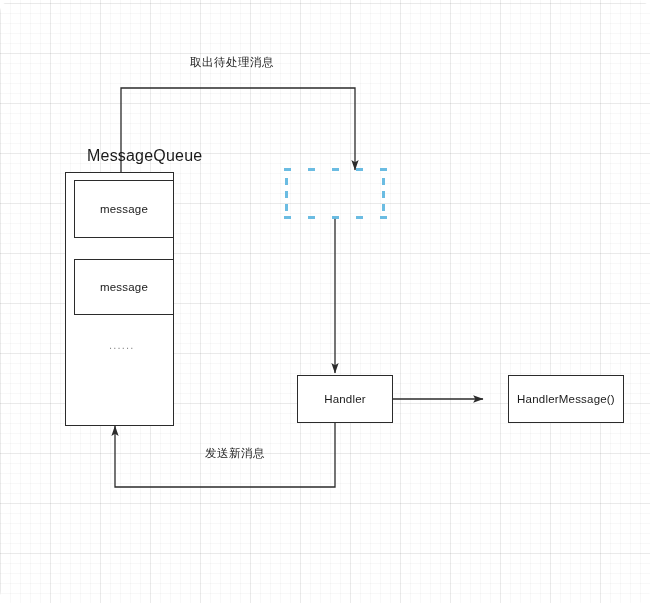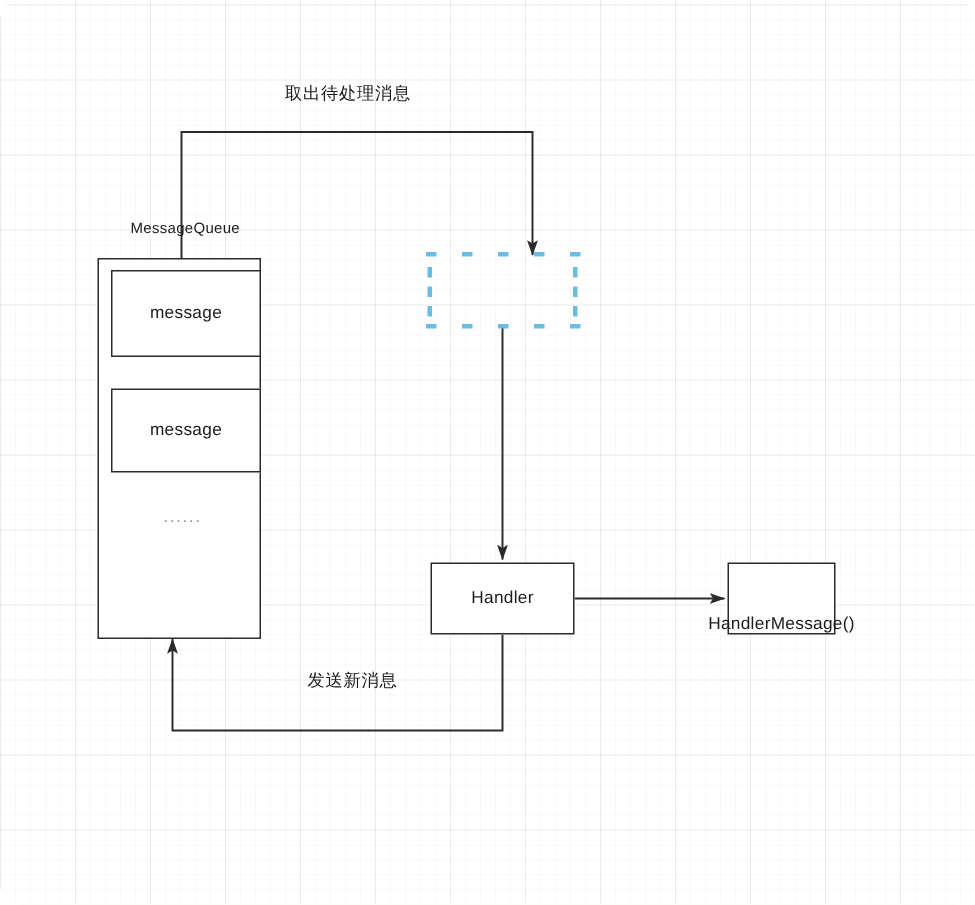--- a/index.html
+++ b/index.html
@@ -38,21 +38,21 @@
   }
   .node.selected {
     border-color: #333333;
   }
   .container-node {
     display: block;
   }
   .label {
     position: absolute;
     color: #1a1a1a;
-    font-size: 10px;
+    font-size: 16px;
     white-space: nowrap;
     letter-spacing: 0.2px;
   }
   .label.cn {
     font-size: 11.5px;
     letter-spacing: 0.5px;
   }
   .ellipsis-dots {
     position: absolute;
     color: #8c8c8c;
@@ -141,21 +141,21 @@
 
     <div class="handle v" style="left:285px; top:178px;"></div>
     <div class="handle v" style="left:285px; top:191px;"></div>
     <div class="handle v" style="left:285px; top:204px;"></div>
 
     <div class="handle v" style="left:382px; top:178px;"></div>
     <div class="handle v" style="left:382px; top:191px;"></div>
     <div class="handle v" style="left:382px; top:204px;"></div>
   </div>
 
-  <div class="node" style="left:287px; top:375px; width:96px; height:48px;">
+  <div class="node" style="left:297px; top:375px; width:96px; height:48px;">
     <span>Handler</span>
   </div>
 
-  <div class="node" style="left:485px; top:375px; width:72px; height:48px;align-items:flex-end;">
+  <div class="node" style="left:508px; top:375px; width:116px; height:48px;">
     <span>HandlerMessage()</span>
   </div>
 
 </div>
 
 </body></html>

